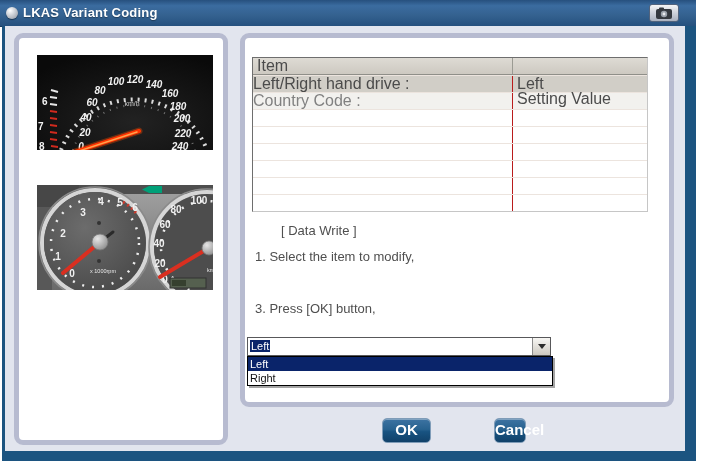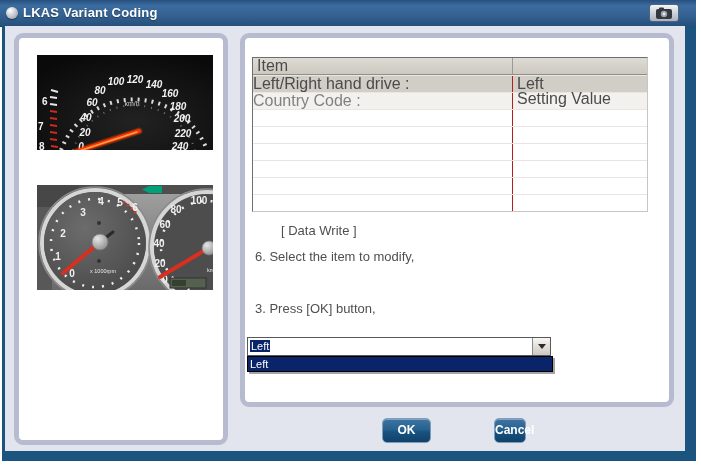--- a/index.html
+++ b/index.html
@@ -90,21 +90,21 @@
     box-shadow:2px 2px 0 rgba(90,90,90,.55); z-index:5;
   }
   .option { height:14px; line-height:14px; font-size:11px; padding-left:2px; cursor:pointer; color:#111; }
   .option.hl { background:#0a246a; color:#ffffff; }
   
   .btn {
     position:absolute; top:392px; height:25px; border-radius:5px;
     border:1px solid #7f9cb8; box-sizing:border-box;
     background:linear-gradient(180deg,#3d73a2 0%,#28628f 45%,#185381 55%,#114169 100%);
     box-shadow:inset 0 1px 0 rgba(255,255,255,.35);
-    color:#ffffff; font-weight:bold; font-size:12px; text-align:center; line-height:22px;
+    color:#ffffff; font-weight:bold; font-size:15px; text-align:center; line-height:22px;
     cursor:pointer;
   }
   .btn-ok { left:377px; width:49px; }
   .btn-cancel { left:489px; width:32px; }
   svg text { font-family:"Liberation Sans", sans-serif; }
 </style>
 </head>
 <body>
 
 <div class="window">
@@ -288,32 +288,33 @@
             <div class="c1"></div>
             <div class="c2"></div>
           </div>
         <div class="trow row-empty">
             <div class="c1"></div>
             <div class="c2"></div>
           </div>
       </div>
 
       <div class="instr instr-head">[ Data Write ]</div>
-      <div class="instr instr-1">6. Select the item to modify,</div>
+      <div class="instr instr-1">1. Select the item to modify,</div>
       <div class="instr instr-3">3. Press [OK] button,</div>
 
       <div class="combo">
         <div class="combo-text">
           <span class="hl">Left</span>
         </div>
         <div class="combo-arrow-btn">
           <div class="tri-down"></div>
         </div>
       </div>
       <div class="dropdown">
         <div class="option hl">Left</div>
+        <div class="option">Right</div>
       </div>
     </div>
 
     <div class="btn btn-ok">OK</div>
     <div class="btn btn-cancel">Cancel</div>
   </div>
 </div>
 
 </body></html>

